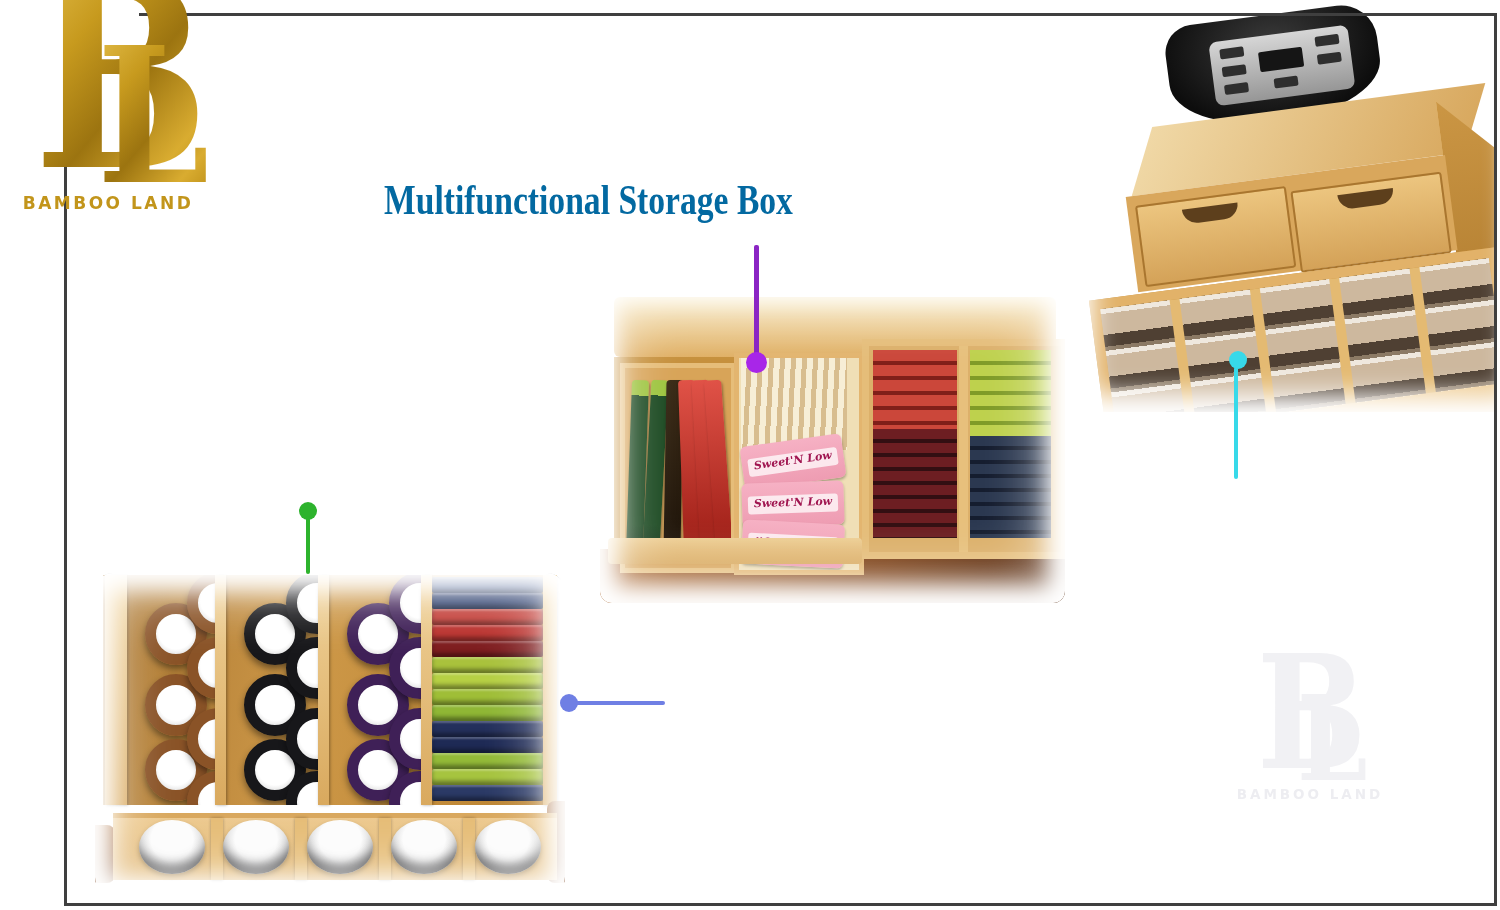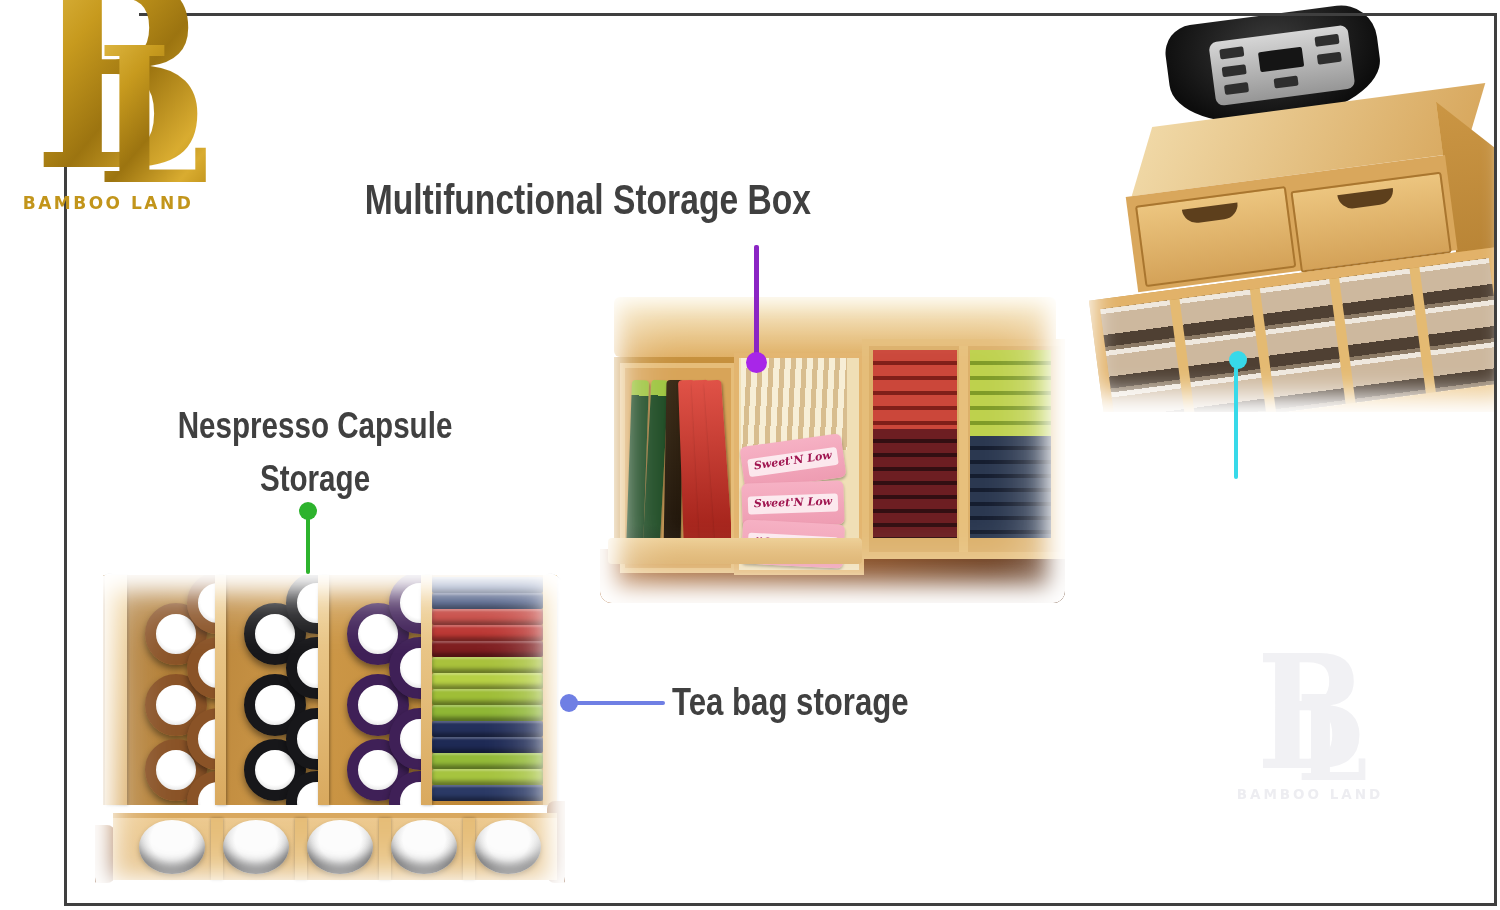--- a/index.html
+++ b/index.html
@@ -24,21 +24,21 @@
 
   
   #watermark{position:absolute;left:1215px;top:630px;width:190px;height:190px;z-index:2;}
   .wm-letter{position:absolute;font-family:"DejaVu Serif",serif;font-weight:700;line-height:1;color:#f1f1f4;}
   #wm-b{left:42px;top:4px;font-size:158px;transform:scaleX(.82);transform-origin:left top;}
   #wm-l{left:82px;top:50px;font-size:118px;transform:scaleX(.85);transform-origin:left top;}
   #wm-name{position:absolute;left:10px;top:156px;width:170px;text-align:center;
     font-weight:700;font-size:13.5px;letter-spacing:3px;color:#ededf1;}
 
   
-  .lbl{position:absolute;font-family:Liberation Sans, sans-serif;font-weight:700;color:#404040;
+  .lbl{position:absolute;font-family:Liberation Serif, serif;font-weight:700;color:#0369a1;
        white-space:nowrap;z-index:7;}
   .sq{display:inline-block;transform:scaleX(.8);transform-origin:center;}
   .sql{display:inline-block;transform:scaleX(.82);transform-origin:left center;}
   #title{left:188px;top:176px;width:800px;text-align:center;font-size:42px;}
   #nespresso{left:115px;top:399px;width:400px;text-align:center;font-size:37px;line-height:53px;}
   #teabag{left:672px;top:681px;font-size:38px;}
   #sturdy{left:1105px;top:484px;font-size:36px;line-height:49px;}
 
   
   .dot{position:absolute;border-radius:50%;z-index:8;}
@@ -171,35 +171,28 @@
   <div id="logo">
     <span class="gold-letter" id="logo-b">B</span>
     <span class="gold-letter" id="logo-l">L</span>
     <div id="logo-name">BAMBOO LAND</div>
   </div>
 
   <div class="lbl" id="title">
     <span class="sq">Multifunctional Storage Box</span>
   </div>
 
-  <div class="lbl" id="nespresso">
-    <span class="sq" style="display:block;">Nespresso Capsule</span>
-    <span class="sq" style="display:block;">Storage</span>
-  </div>
   <div class="dot" id="green-dot" style="background: rgb(45, 179, 45);"></div>
   <div class="cline" id="green-line" style="background: rgb(45, 179, 45);"></div>
 
   <div class="cline" id="purple-line" style="background: rgb(139, 37, 196);"></div>
   <div class="dot" id="purple-dot" style="background: rgb(168, 38, 232);"></div>
 
   <div class="dot" id="peri-dot" style="background: rgb(111, 127, 228);"></div>
   <div class="cline" id="peri-line" style="background: rgb(111, 127, 228);"></div>
-  <div class="lbl" id="teabag">
-    <span class="sql">Tea bag storage</span>
-  </div>
 
   <div class="dot" id="cyan-dot" style="background: rgb(55, 217, 233);"></div>
   <div class="cline" id="cyan-line" style="background: rgb(55, 217, 233);"></div>
 
   <div class="photo" id="photo-left">
     <div id="lp-floor"></div>
     <div class="lp-wall" id="lp-wallL"></div>
     <div class="lp-sec" id="lp-sec1">
         <div class="capsule" style="left: 18px; top: 28px; border-color: rgb(138, 83, 39);"></div>
         <div class="capsule" style="left: 18px; top: 99px; border-color: rgb(138, 83, 39);"></div>

